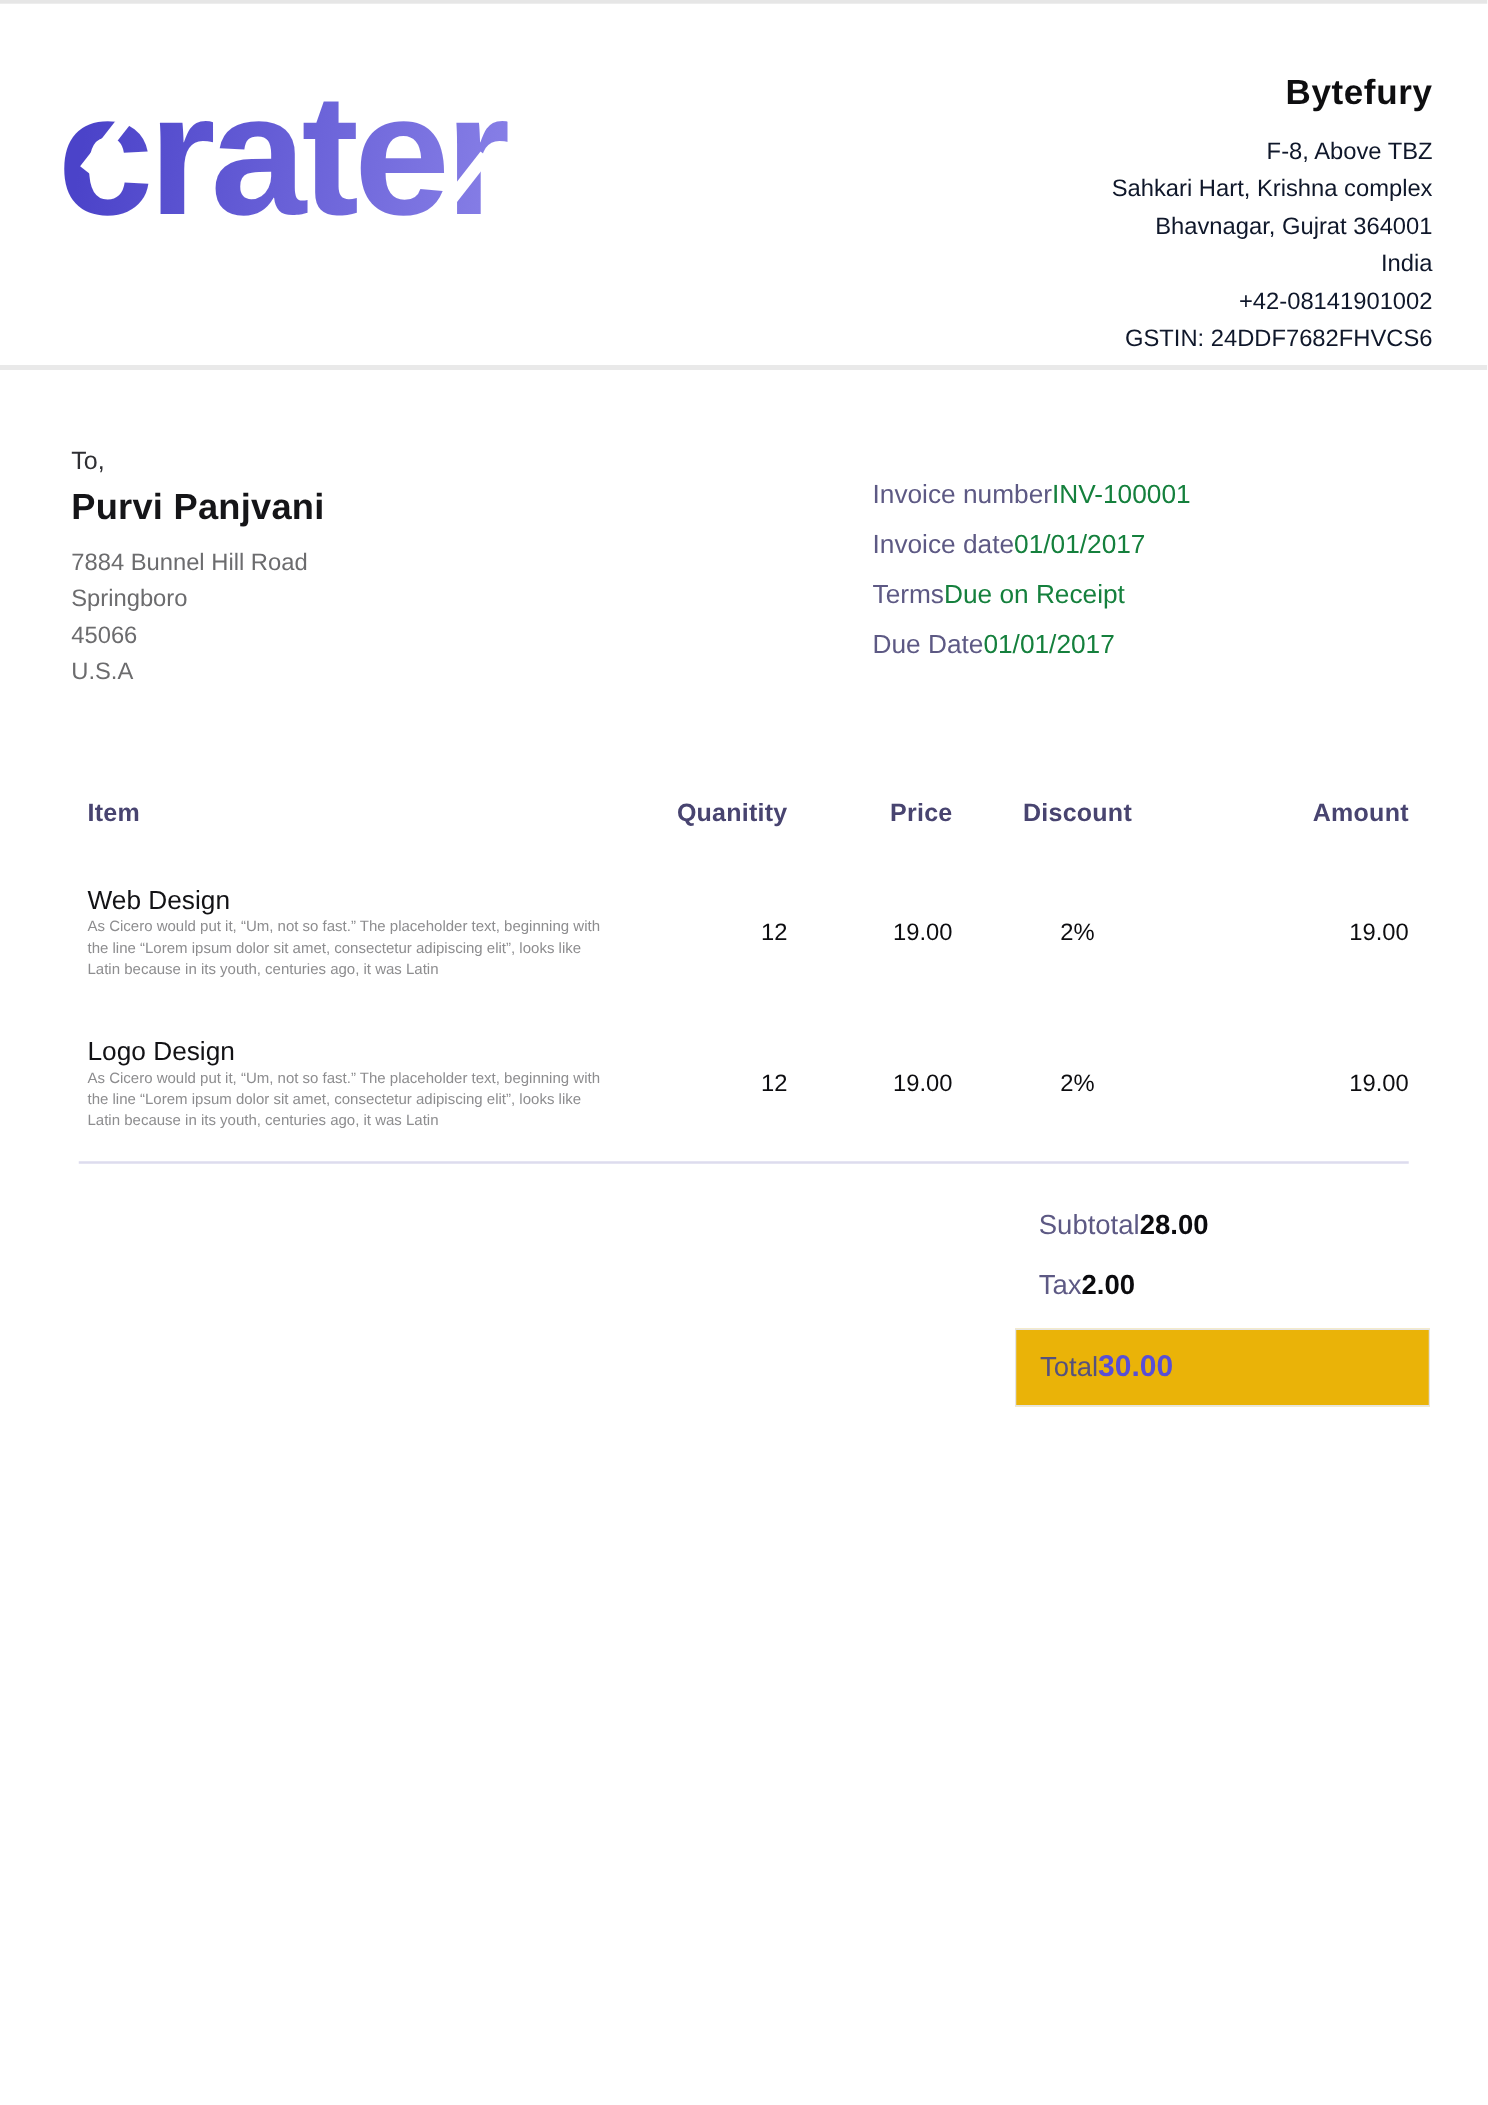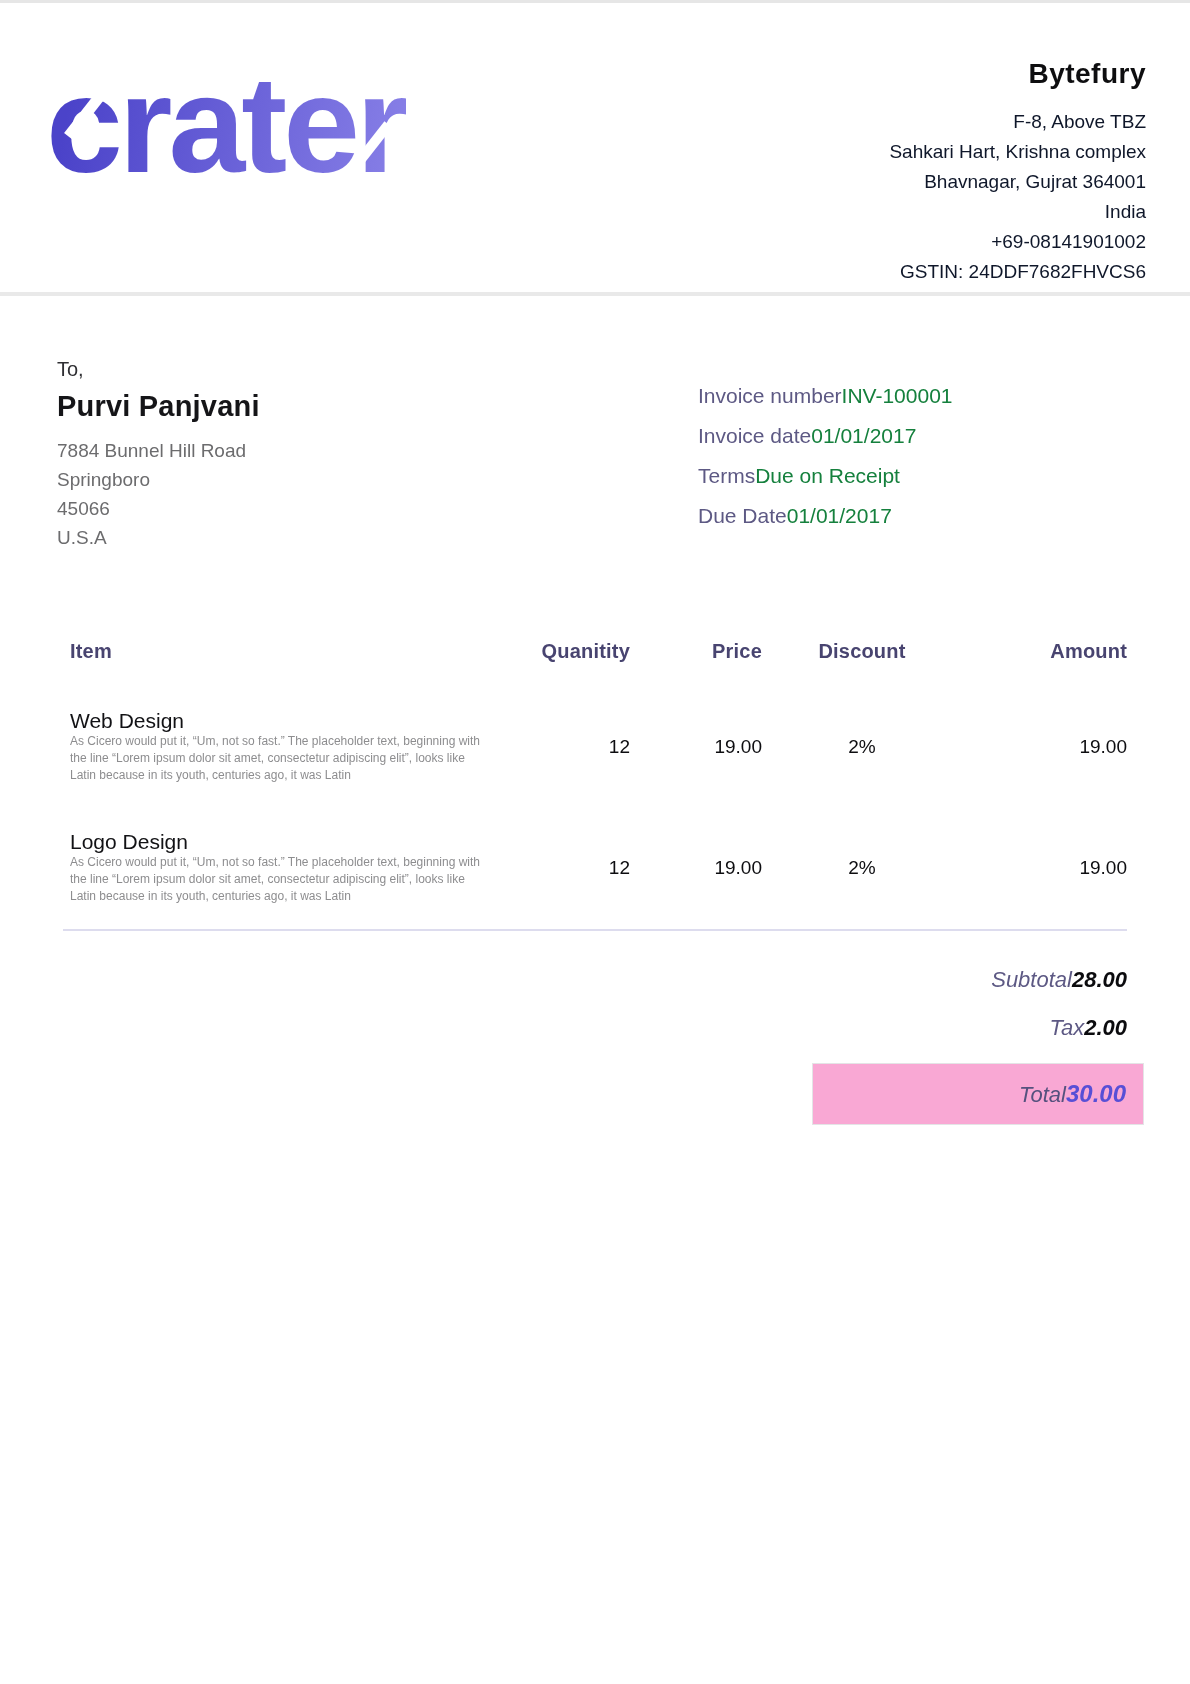--- a/index.html
+++ b/index.html
@@ -133,31 +133,30 @@
   
   .totals {
     display: flex;
     flex-direction: column;
     align-items: flex-end;
     margin: 36px 46px 0 0;
   }
   .totals-box { width: 332px; }
   .trow {
     display: flex;
-    justify-content: flex-end;
+    justify-content: flex-start;
     align-items: baseline;
     padding: 0 17px 0 19px;
     margin-bottom: 22px;
-    font-style: italic;
   }
   .tlabel { font-size: 22px; color: #5d5984; }
   .tvalue { font-size: 22px; font-weight: bold; color: #0b0b0e; }
   .total-box {
     border: 1px solid #e4e4e6;
-    background: #f9a8d4;
+    background: #eab308;
     padding: 16px 17px 16px 19px;
     margin-top: 12px;
     margin-bottom: 0;
   }
   .total-box .tlabel { color: #55517e; }
   .total-value { font-size: 24px; font-weight: bold; color: #584fd6; }
 </style>
 </head>
 <body>
 
@@ -168,21 +167,21 @@
       <span class="logo-text">crater</span>
       <span class="cut cut-c"></span>
       <span class="cut cut-r"></span>
     </div>
     <div class="company">
       <div class="company-name">Bytefury</div>
       <div class="company-line">F-8, Above TBZ</div>
       <div class="company-line">Sahkari Hart, Krishna complex</div>
       <div class="company-line">Bhavnagar, Gujrat 364001</div>
       <div class="company-line">India</div>
-      <div class="company-line">+69-08141901002</div>
+      <div class="company-line">+42-08141901002</div>
       <div class="company-line">GSTIN: 24DDF7682FHVCS6</div>
     </div>
   </div>
 
   <div class="addresses">
     <div class="bill-to">
       <div class="bill-to-label">To,</div>
       <div class="customer-name">Purvi Panjvani</div>
       <div class="customer-address">
         <div class="customer-line">7884 Bunnel Hill Road</div>

